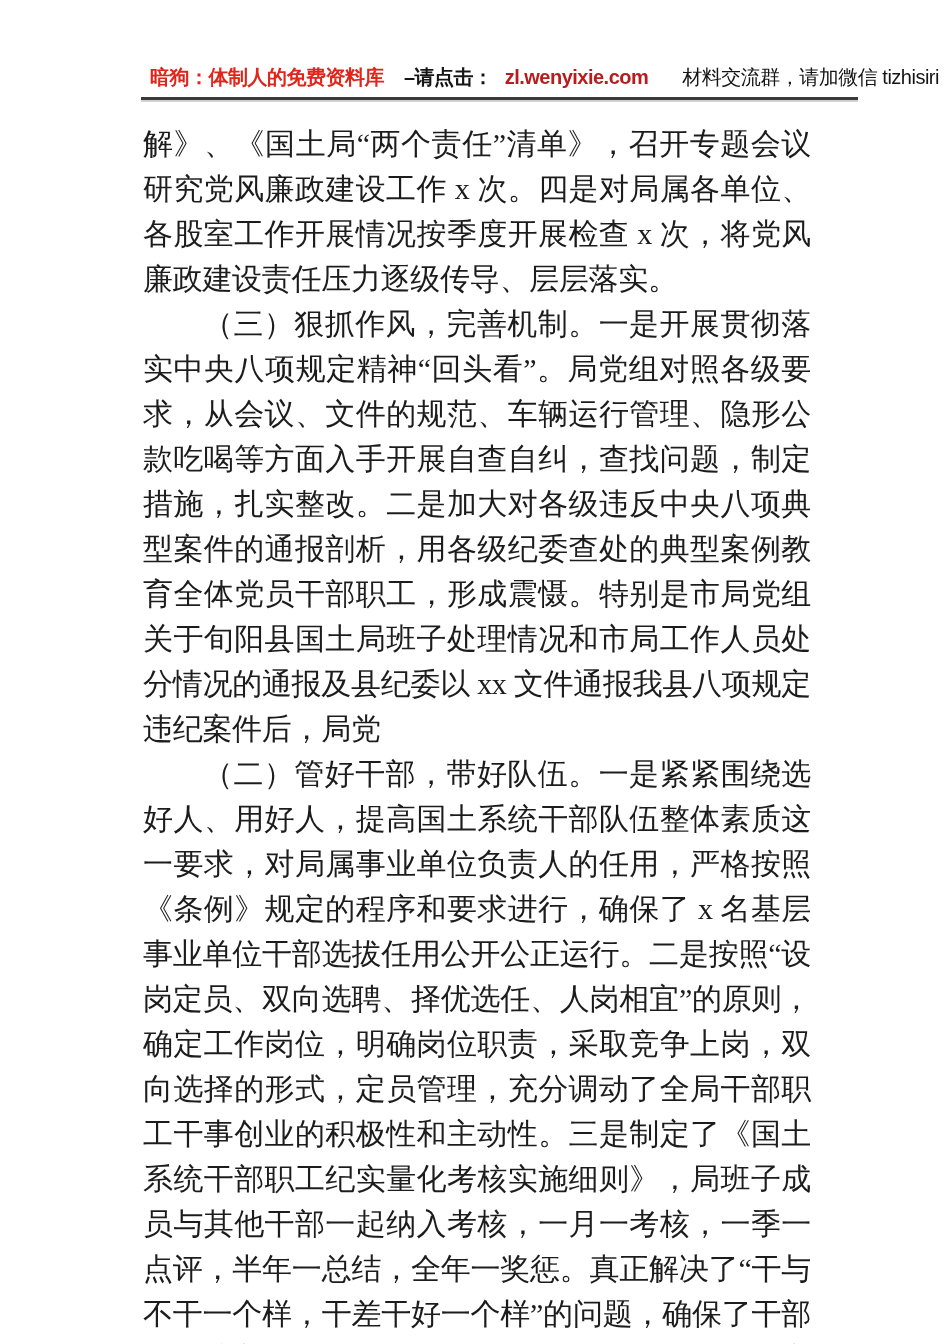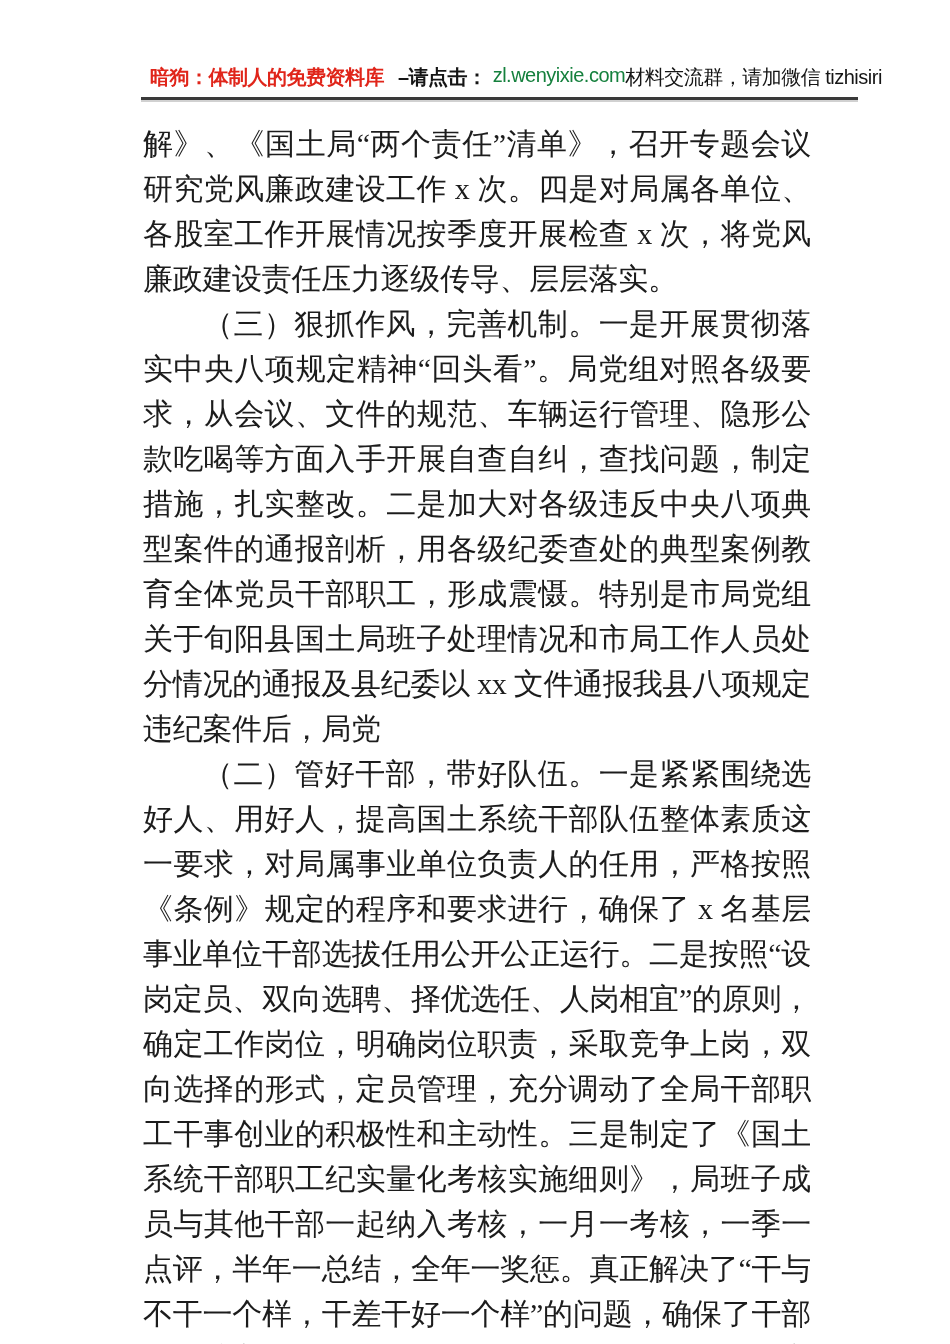--- a/index.html
+++ b/index.html
@@ -14,44 +14,45 @@
     background: #ffffff;
     overflow: hidden;
     font-family: "Liberation Serif", serif;
   }
   
   .promo {
     position: absolute;
     left: 150px;
     top: 64px;
     display: flex;
-    align-items: flex-start;
+    align-items: center;
     white-space: nowrap;
     font-family: "Liberation Sans", sans-serif;
     font-size: 20px;
     letter-spacing: -0.5px;
   }
   .promo .site {
     color: #e0251a;
     font-weight: 700;
   }
   .promo .prompt {
     color: #151515;
     font-weight: 700;
-    margin-left: 14px;
+    margin-left: 20px;
   }
   .promo .link {
-    color: #15803d;
+    color: #b91c1c;
     text-decoration: none;
-    font-weight: 400;
-    margin-left: 6px;
+    font-weight: 700;
+    margin-left: 12px;
   }
   .promo .note {
     color: #151515;
     font-weight: 400;
+    margin-left: 34px;
   }
   .rule {
     position: absolute;
     left: 141px;
     top: 97px;
     width: 717px;
     height: 3px;
     background: #3a3a3a;
     box-shadow: 0 2px 0 rgba(0,0,0,0.18);
   }

